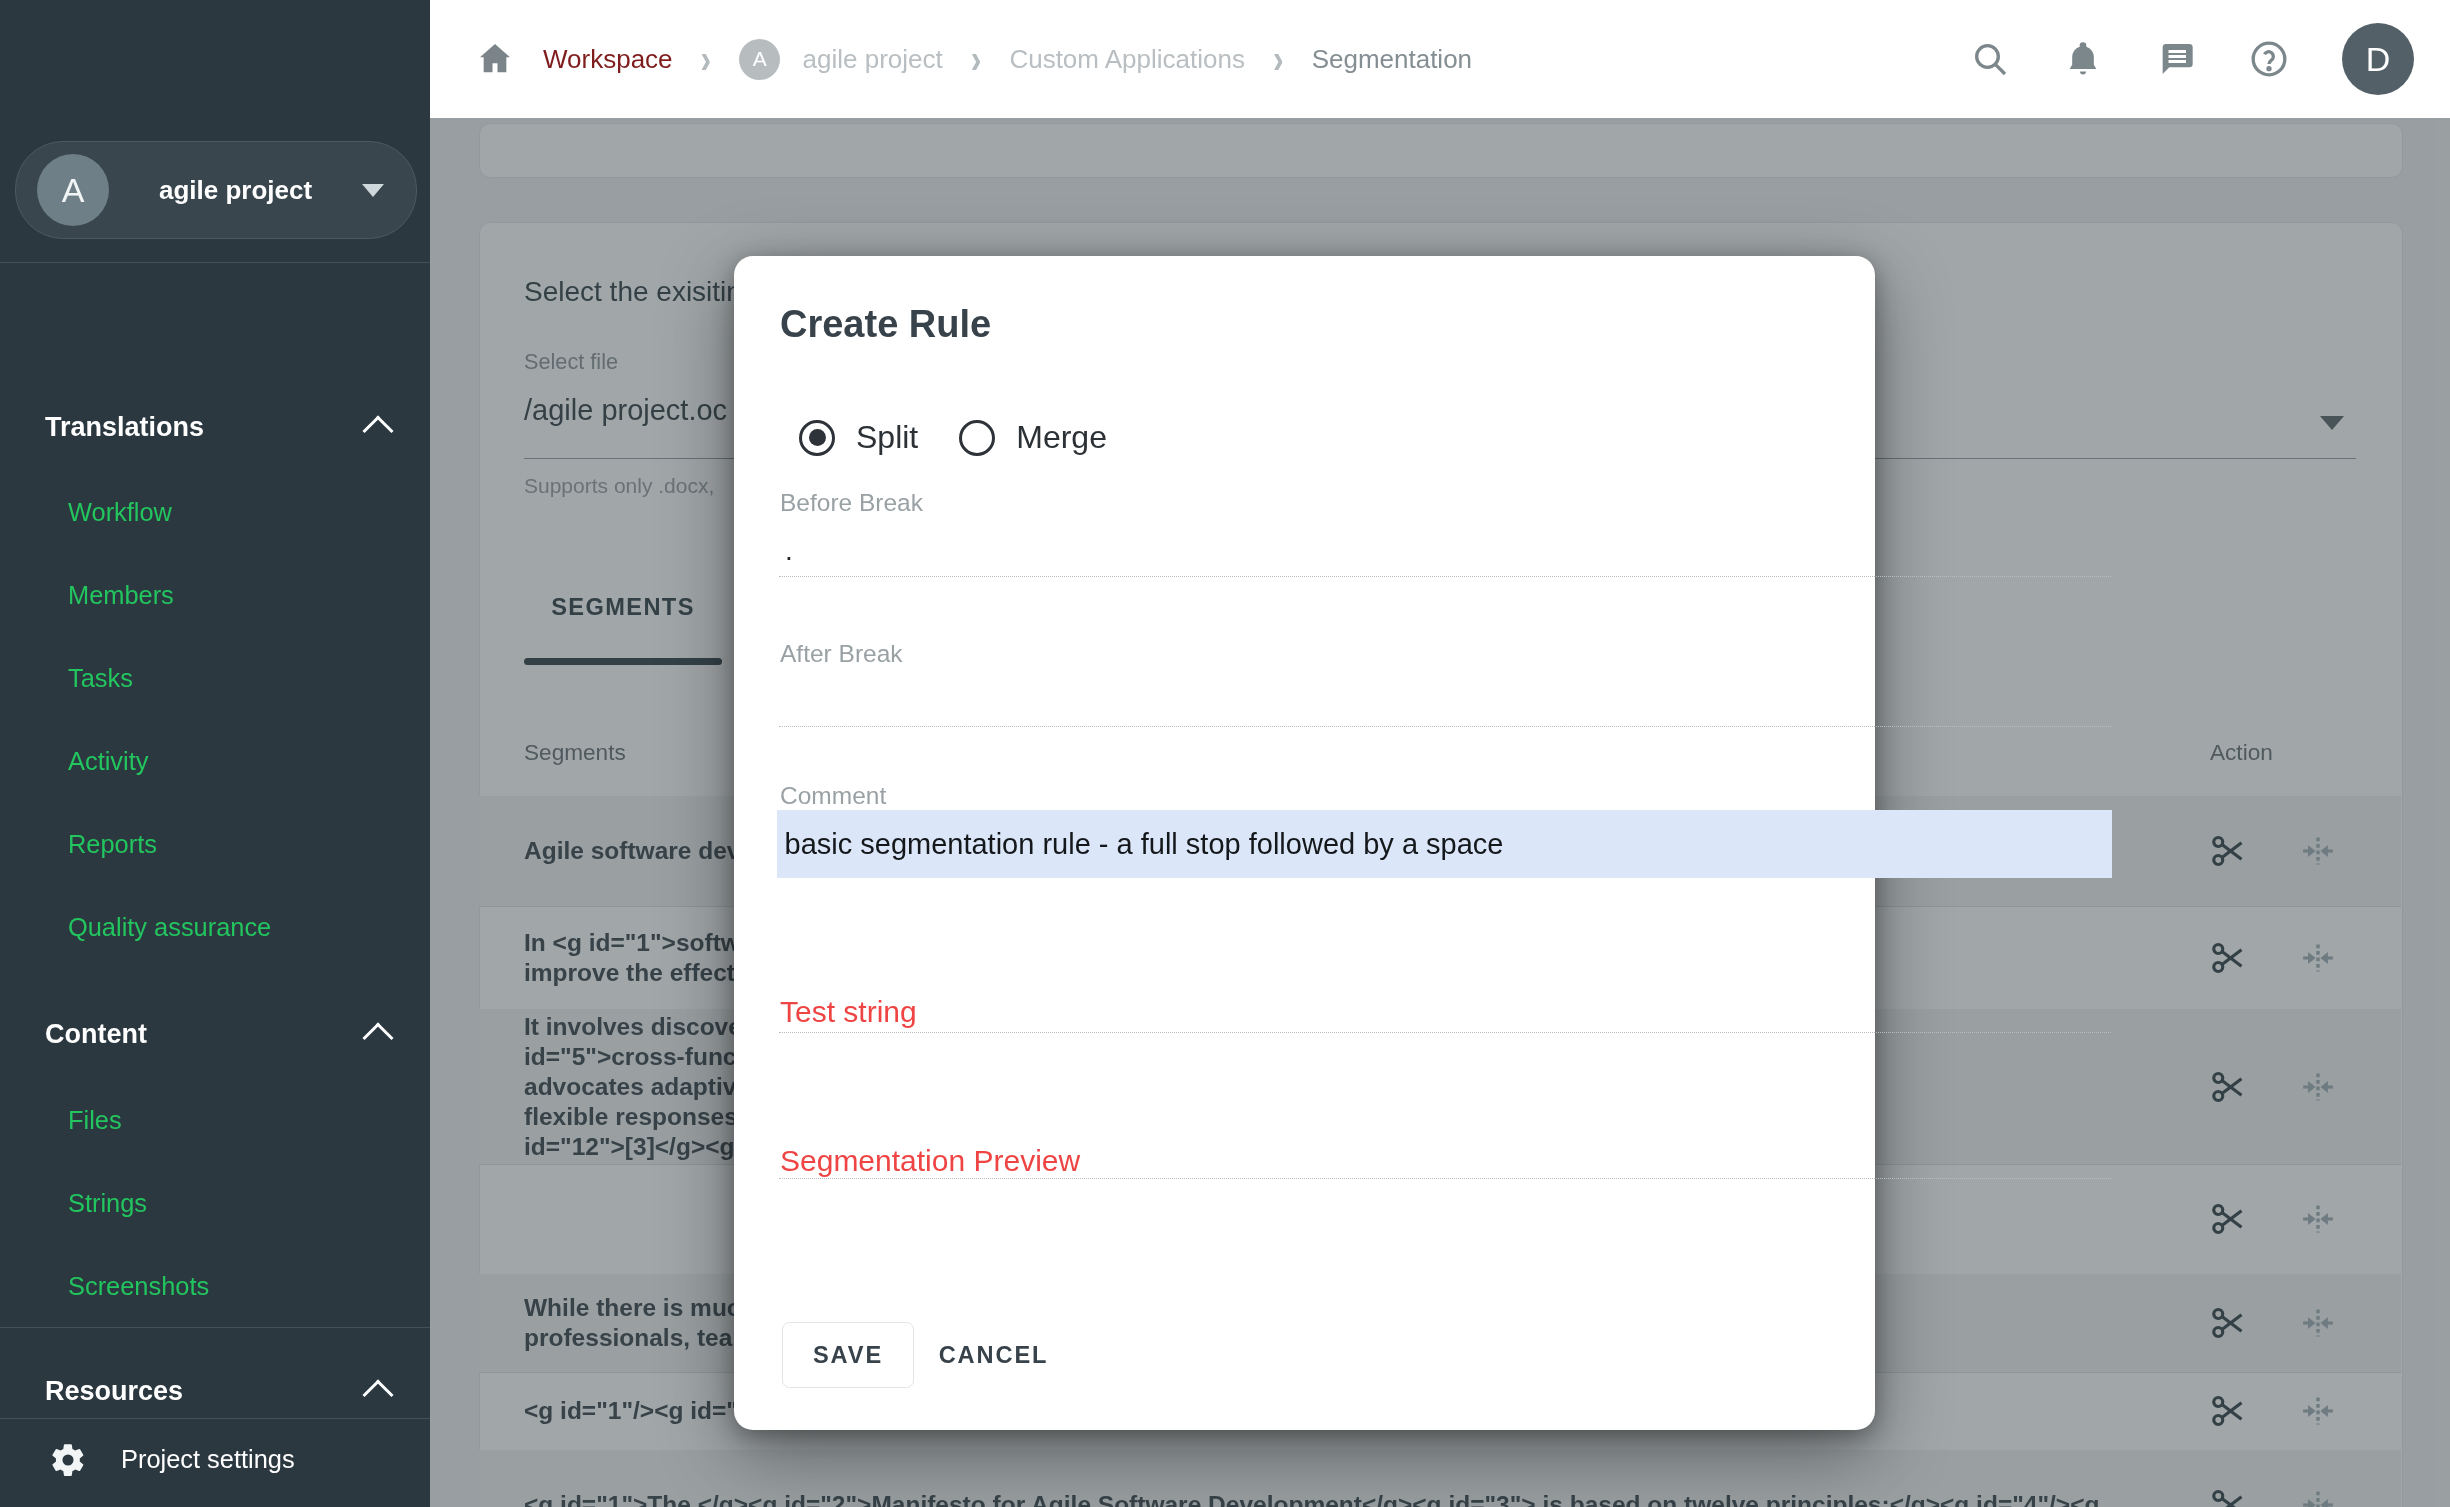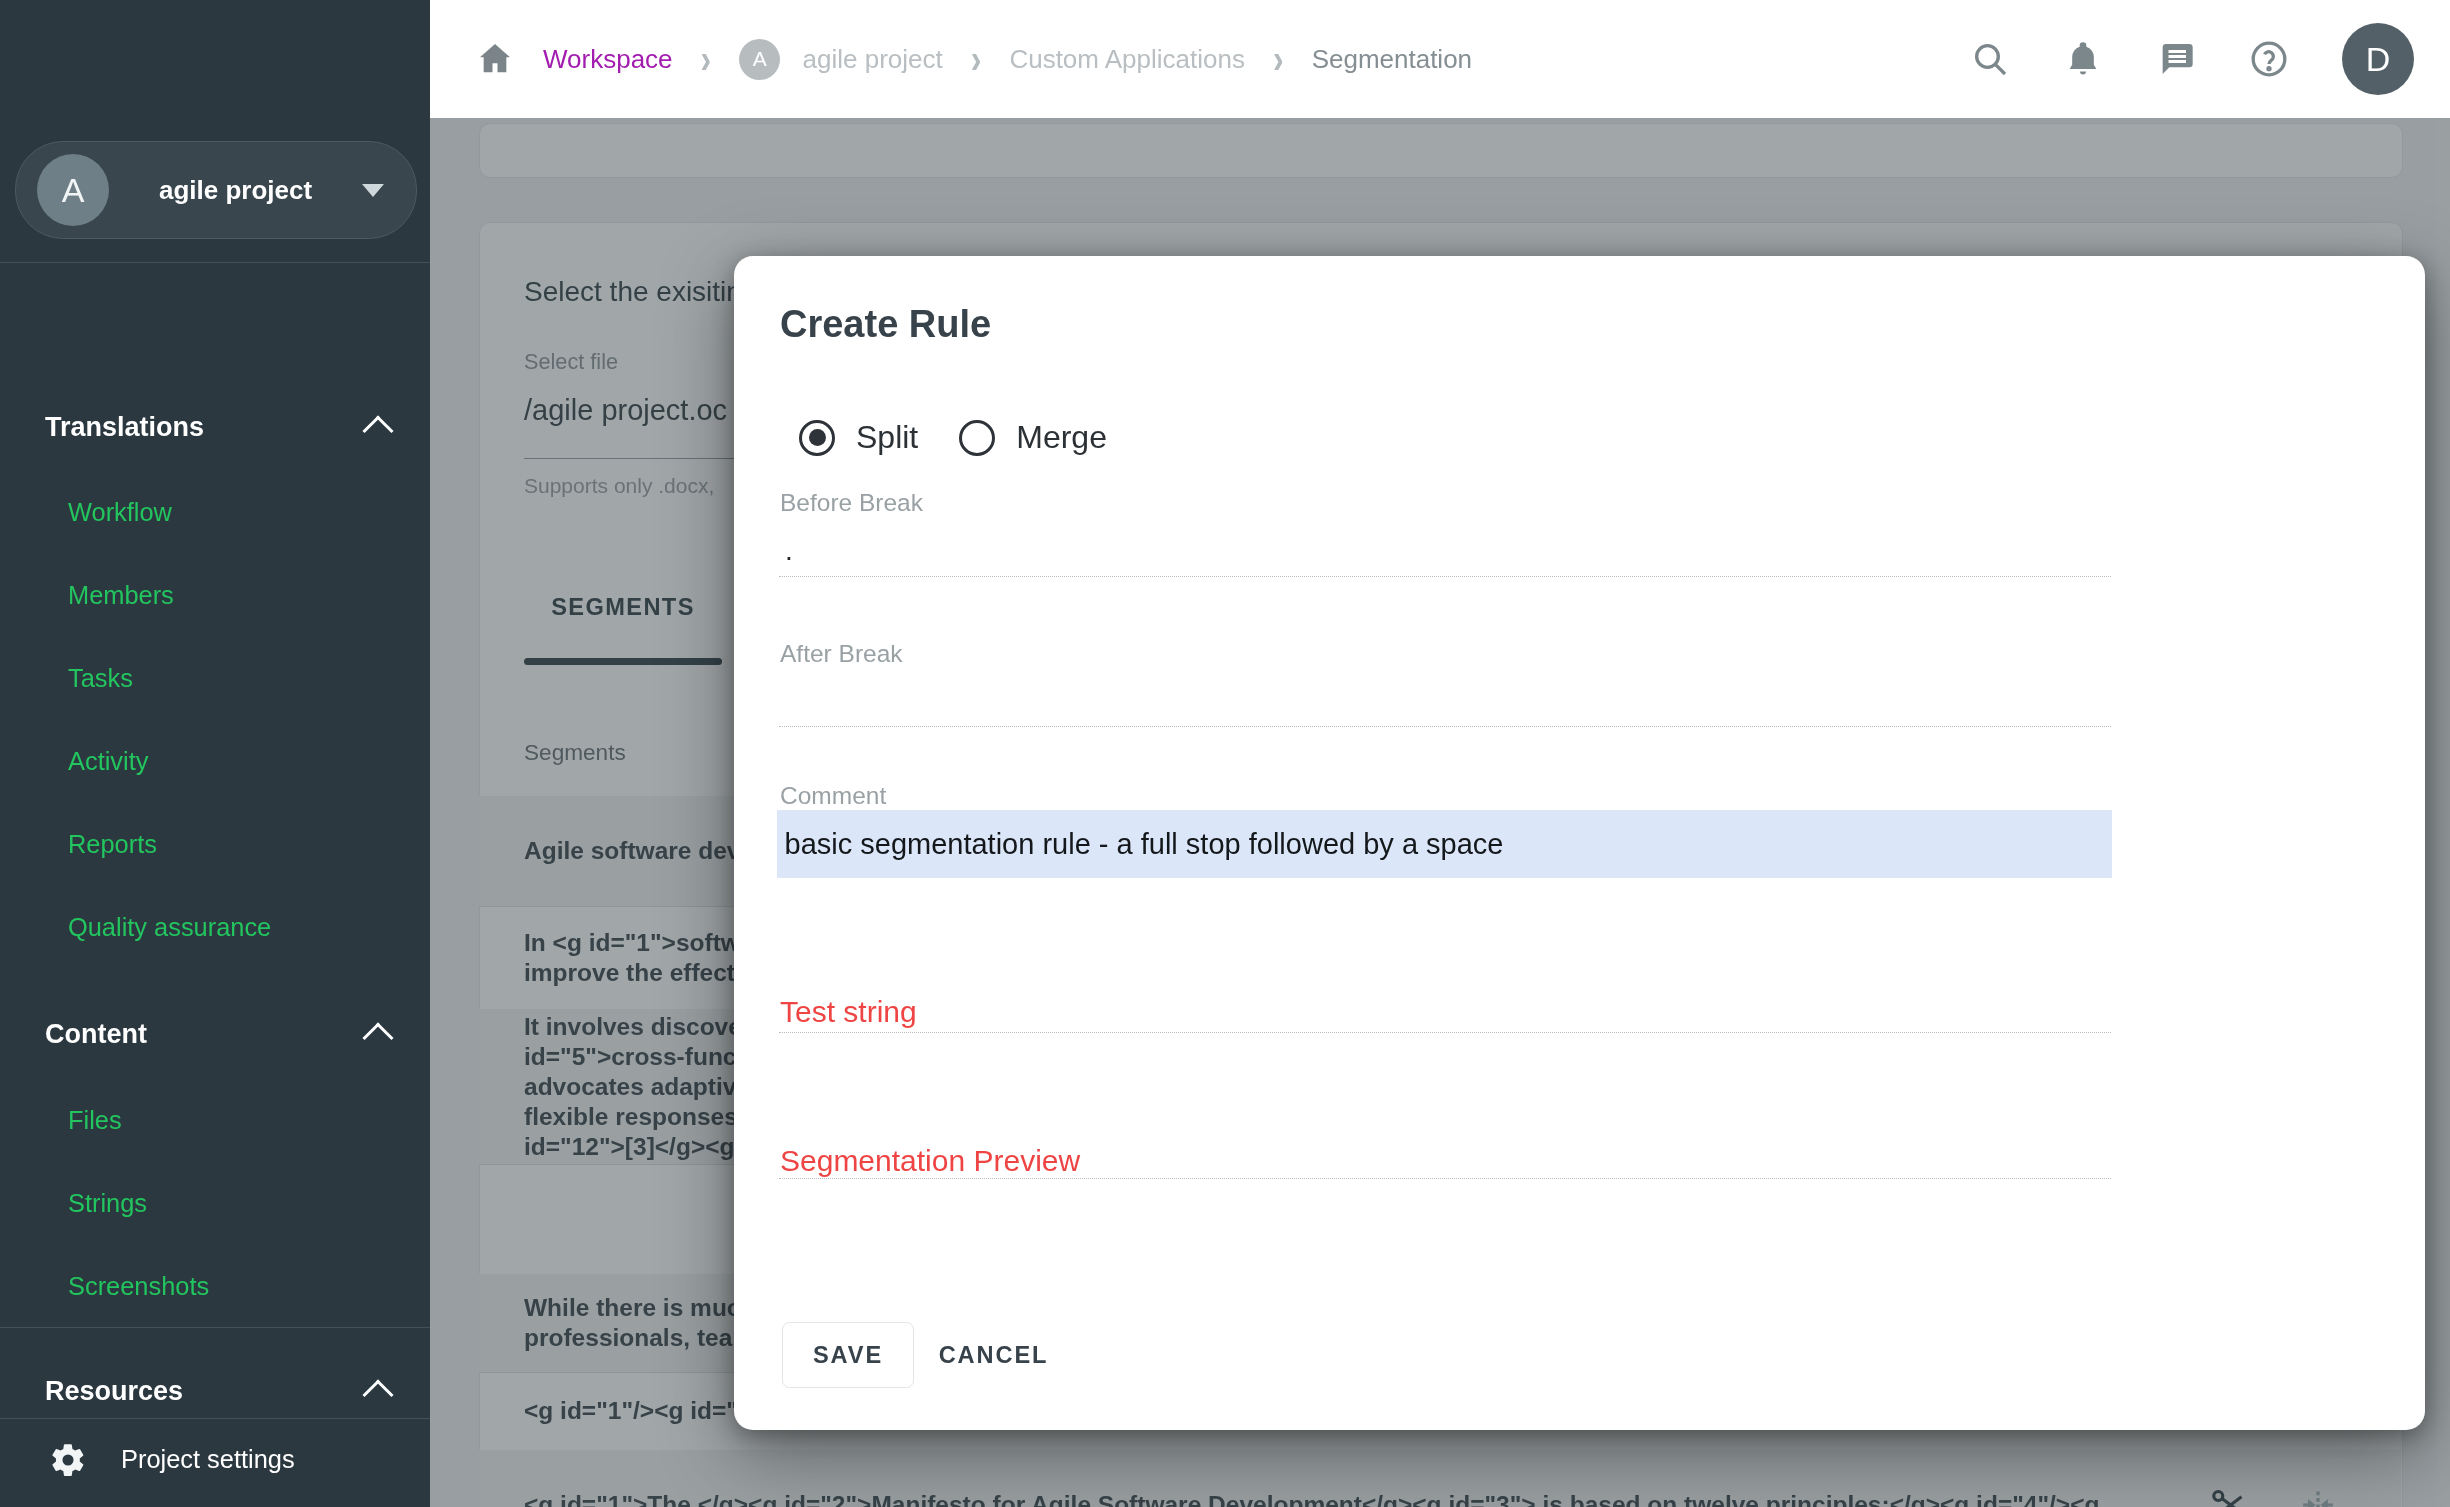--- a/index.html
+++ b/index.html
@@ -4,21 +4,21 @@
 <style>
   html,body{margin:0;padding:0;background:#1c262b;}
   .app{position:relative;width:2450px;height:1508px;overflow:hidden;background:#eef1f2;
        font-family:"Liberation Sans","DejaVu Sans",sans-serif;-webkit-font-smoothing:antialiased;}
   .abs{position:absolute;}
 
   
   .topbar{left:430px;top:0;width:2020px;height:118px;background:#ffffff;z-index:30;display:flex;align-items:center;}
   .crumbs{display:flex;align-items:center;margin-left:45px;gap:28px;font-size:26px;}
   .crumb-sep{color:#b3babd;font-size:32px;font-weight:700;transform:scaleY(1.25);line-height:1;}
-  .crumb-0{color:#a21caf;}
+  .crumb-0{color:#7f1d1d;}
   .crumb-1,.crumb-2{color:#b8bec1;}
   .crumb-3{color:#848e93;}
   .crumb-avatar{width:41px;height:41px;border-radius:50%;background:#b7bdbf;color:#fff;display:flex;
                 align-items:center;justify-content:center;font-size:21px;margin-right:-5.7px;}
   .top-actions{position:absolute;right:36px;top:0;height:118px;display:flex;align-items:center;gap:53px;}
   .top-icon{width:40px;height:40px;color:#7c878c;display:flex;align-items:center;justify-content:center;}
   .top-icon svg{width:40px;height:40px;}
   .user-avatar{width:72px;height:72px;border-radius:50%;background:#546067;color:#fff;display:flex;
                align-items:center;justify-content:center;font-size:34px;}
 
@@ -70,21 +70,21 @@
   .seg-row.zebra{background:#f3f5f5;}
   .seg-text{margin-left:45px;font-size:24.5px;font-weight:700;color:#3f4b52;line-height:30px;white-space:pre;}
   .seg-actions{position:absolute;right:66px;display:flex;align-items:center;gap:55px;}
   .act-cut{width:36px;height:36px;color:#37474f;cursor:pointer;}
   .act-merge{width:34px;height:34px;color:#a3b2ba;cursor:pointer;}
   .act-cut svg,.act-merge svg{width:100%;height:100%;}
   .pg-scroll{position:absolute;right:0;top:0;width:13px;height:1390px;background:rgba(255,255,255,0.28);}
 
   
   .backdrop{left:430px;top:118px;width:2020px;height:1390px;background:rgba(46,57,62,0.45);z-index:10;}
-  .modal{left:734px;top:256px;width:1691px;height:1174px;background:#fff;border-radius:19px;z-index:20;
+  .modal{left:734px;top:256px;width:1141px;height:1174px;background:#fff;border-radius:19px;z-index:20;
          box-shadow:0 22.6px 75px rgba(0,0,0,0.4),0 5.7px 22.6px rgba(0,0,0,0.3);}
   .m-title{position:absolute;left:46px;top:47px;font-size:38px;font-weight:600;color:#37424a;}
   .m-radios{position:absolute;left:65px;top:160px;height:43px;display:flex;align-items:center;}
   .radio{width:36px;height:36px;border-radius:50%;border:3.8px solid #2d3338;box-sizing:border-box;
          display:flex;align-items:center;justify-content:center;cursor:pointer;}
   .radio .dot{width:17px;height:17px;border-radius:50%;background:#2d3338;display:none;}
   .radio.sel .dot{display:block;}
   .radio-label{font-size:32px;color:#2c3136;margin-left:21px;margin-right:41px;}
   .m-label{position:absolute;left:46px;font-size:24.5px;color:#99a1a5;}
   .m-field-line{position:absolute;left:45px;width:1332px;border-top:1.9px dotted #b6bec1;}

